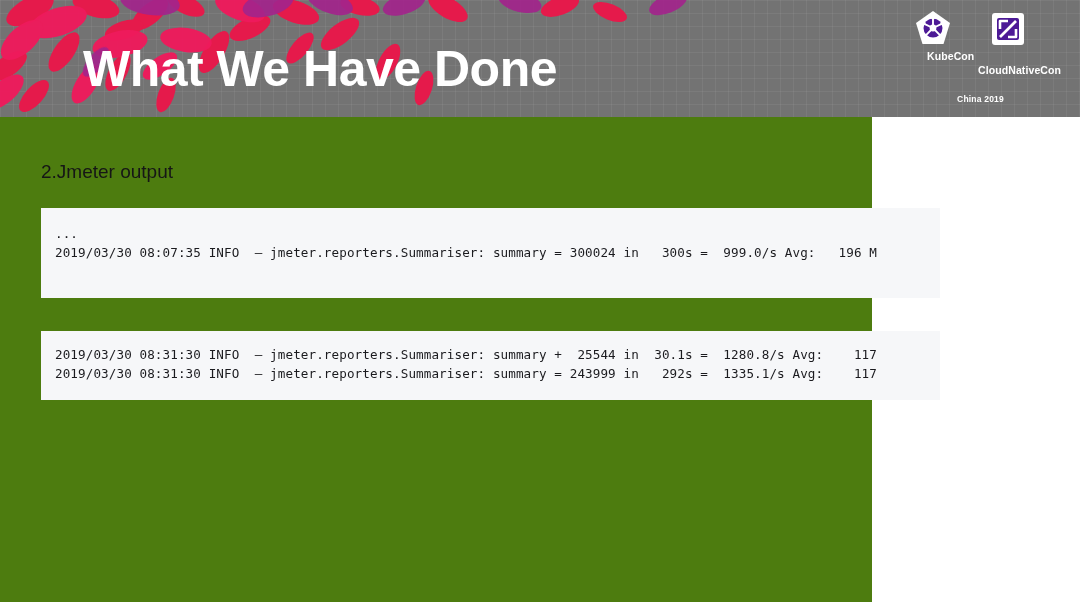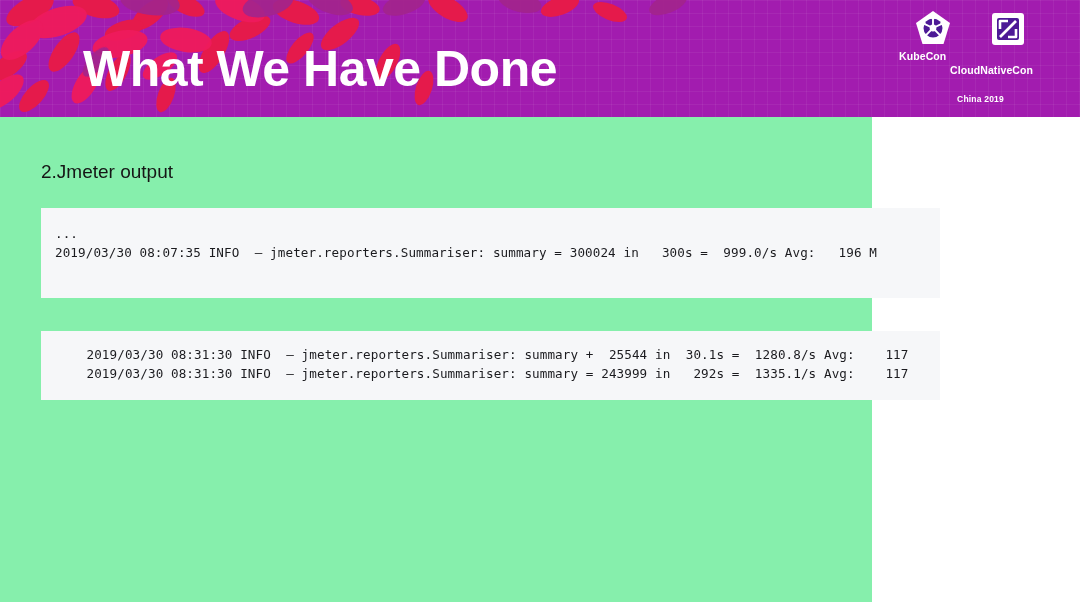--- a/index.html
+++ b/index.html
@@ -15,21 +15,21 @@
     position: relative;
   }
 
   
   .header {
     position: absolute;
     left: 0;
     top: 0;
     width: 1080px;
     height: 117px;
-    background: #a21caf;
+    background: #737373;
     overflow: hidden;
   }
   .header-grid {
     position: absolute;
     inset: 0;
     background-image:
       linear-gradient(to right, rgba(255,255,255,0.055) 1px, transparent 1px),
       linear-gradient(to bottom, rgba(255,255,255,0.055) 1px, transparent 1px);
     background-size: 13px 13px;
     pointer-events: none;
@@ -88,20 +88,21 @@
     width: 175px;
     height: 14px;
   }
   .logo-name {
     position: absolute;
     font-size: 10.5px;
     font-weight: bold;
     color: #ffffff;
     white-space: nowrap;
     letter-spacing: 0.1px;
+    margin-left: 28px;
   }
   .logo-name.kubecon { left: 6px; top: 0; }
   .logo-name.cnc { left: 57px; top: 14px; }
 
   .oss-row {
     position: absolute;
     left: 0;
     top: 61px;
     width: 175px;
     height: 24px;
@@ -133,21 +134,21 @@
     color: #ffffff;
   }
 
   
   .slide-body {
     position: absolute;
     left: 0;
     top: 117px;
     width: 872px;
     height: 485px;
-    background: #86efac;
+    background: #4d7c0f;
   }
   .section-heading {
     position: absolute;
     left: 41px;
     top: 44px;
     margin: 0;
     font-size: 19px;
     font-weight: normal;
     color: #161616;
     white-space: nowrap;
@@ -163,21 +164,20 @@
   }
   .code-block.first {
     top: 91px;
     height: 90px;
     padding: 16px 0 0 14px;
   }
   .code-block.second {
     top: 214px;
     height: 69px;
     padding: 14px 0 0 14px;
-    text-align: center;
   }
   .code-line {
     font-family: "DejaVu Sans Mono", "Liberation Mono", monospace;
     font-size: 12.6px;
     line-height: 19px;
     color: #1b1b1f;
     white-space: pre;
     letter-spacing: 0.1px;
   }
 

